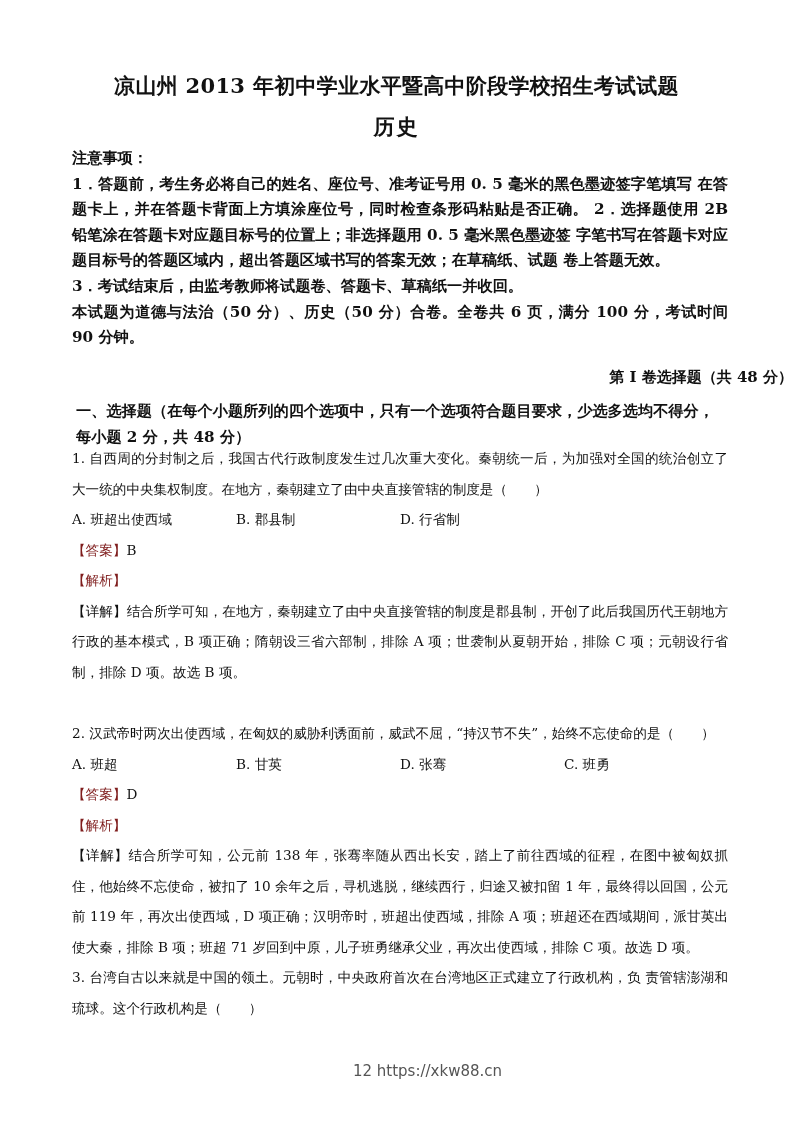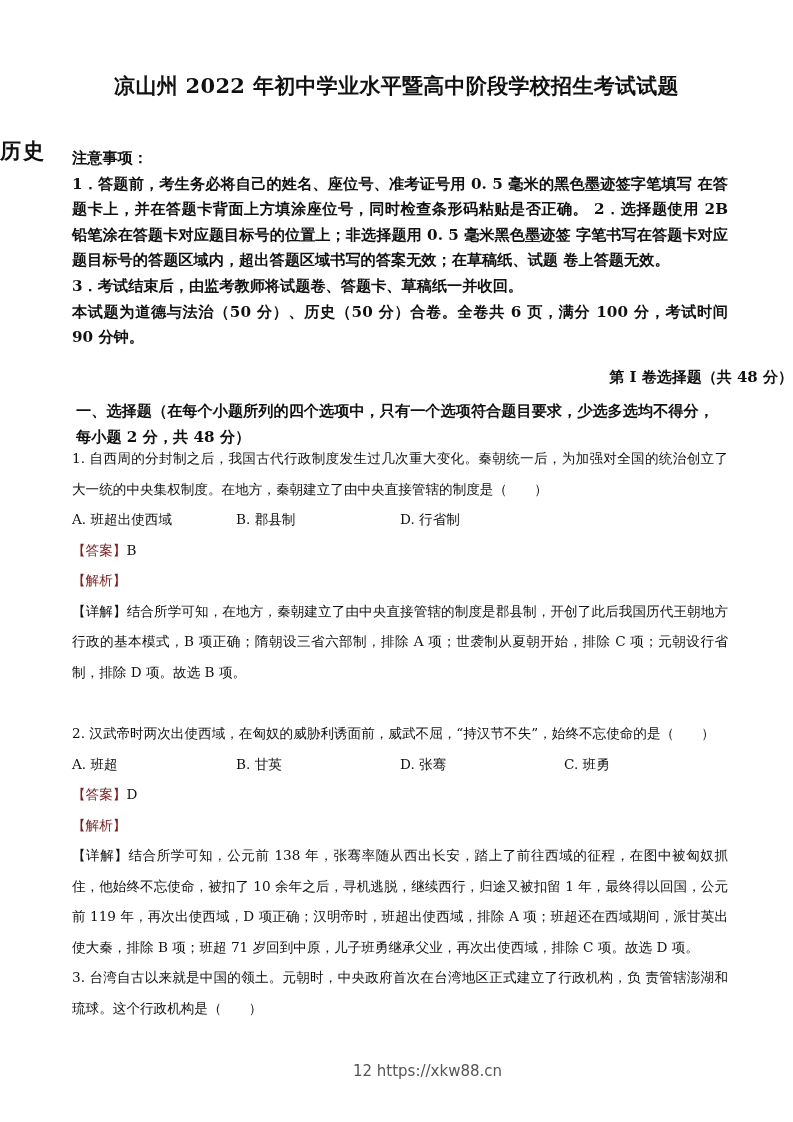--- a/index.html
+++ b/index.html
@@ -27,24 +27,24 @@
       top: 72px;
       text-align: center;
       font-weight: bold;
       font-size: 21px;
       letter-spacing: 0.3px;
     }
     .subject {
       position: absolute;
       left: 0; width: 793px;
       top: 113px;
+      text-align: center;
       font-weight: bold;
       font-size: 21px;
       letter-spacing: 2px;
-      margin-top: 24px;
     }
     .notice {
       position: absolute;
       left: 72px;
       top: 146px;
       width: 656px;
       font-weight: bold;
       font-size: 15.2px;
       line-height: 25.6px;
       text-align: justify;
@@ -100,21 +100,21 @@
       font-size: 15px;
       color: #555555;
       padding-left: 31px;
     }
   </style>
 </head>
 <body>
 
 <div class="page">
 
-  <div class="title">凉山州 2022 年初中学业水平暨高中阶段学校招生考试试题</div>
+  <div class="title">凉山州 2013 年初中学业水平暨高中阶段学校招生考试试题</div>
   <div class="subject">历史</div>
 
   <div class="notice">
     <p>注意事项：</p>
     <p>1．答题前，考生务必将自己的姓名、座位号、准考证号用 0. 5 毫米的黑色墨迹签字笔填写  在答题卡上，并在答题卡背面上方填涂座位号，同时检查条形码粘贴是否正确。  2．选择题使用 2B 铅笔涂在答题卡对应题目标号的位置上；非选择题用 0. 5 毫米黑色墨迹签  字笔书写在答题卡对应题目标号的答题区域内，超出答题区域书写的答案无效；在草稿纸、试题  卷上答题无效。</p>
     <p>3．考试结束后，由监考教师将试题卷、答题卡、草稿纸一并收回。</p>
     <p>本试题为道德与法治（50 分）、历史（50 分）合卷。全卷共 6 页，满分 100 分，考试时间  90 分钟。</p>
   </div>
 
   <div class="section-head">第 I 卷选择题（共 48 分）</div>

